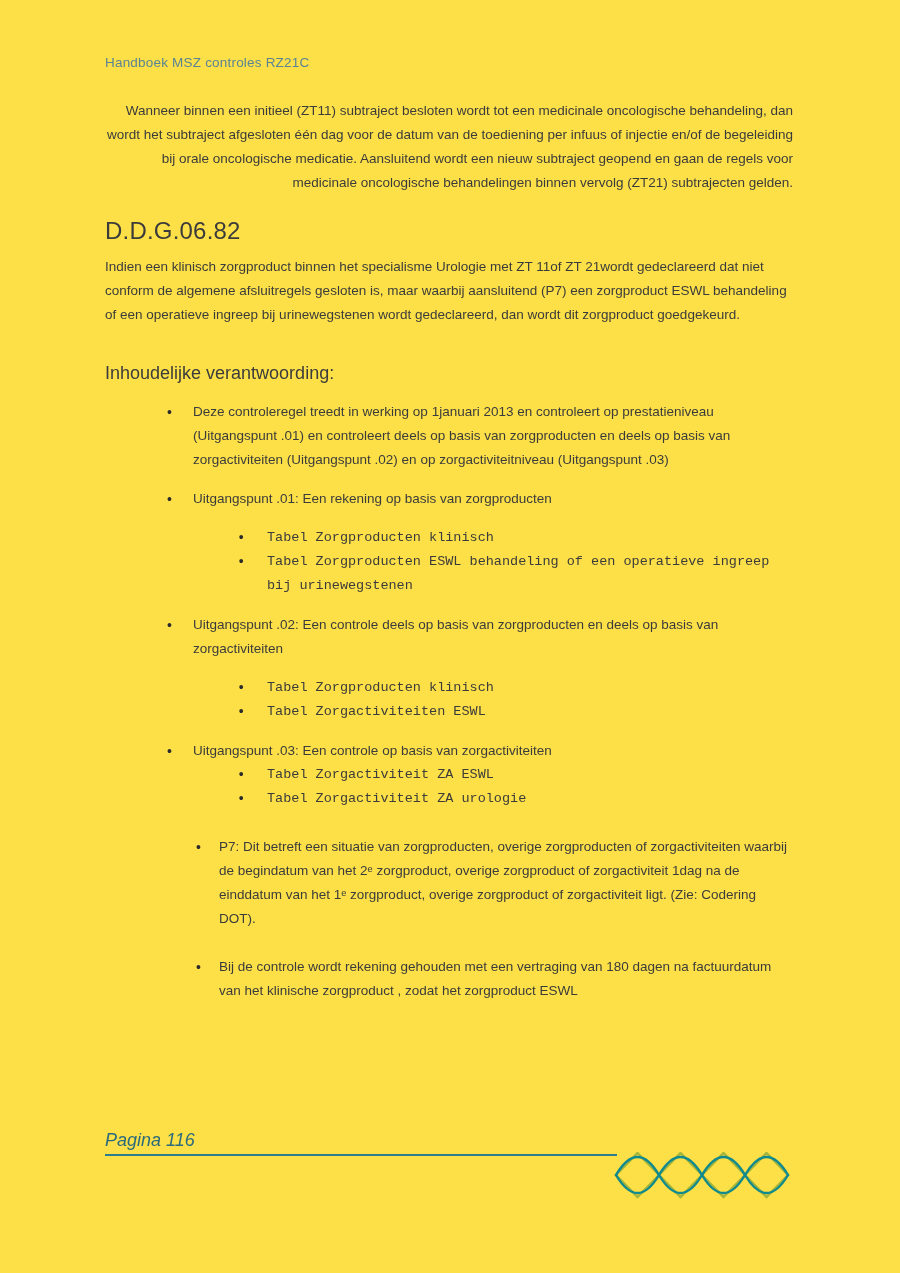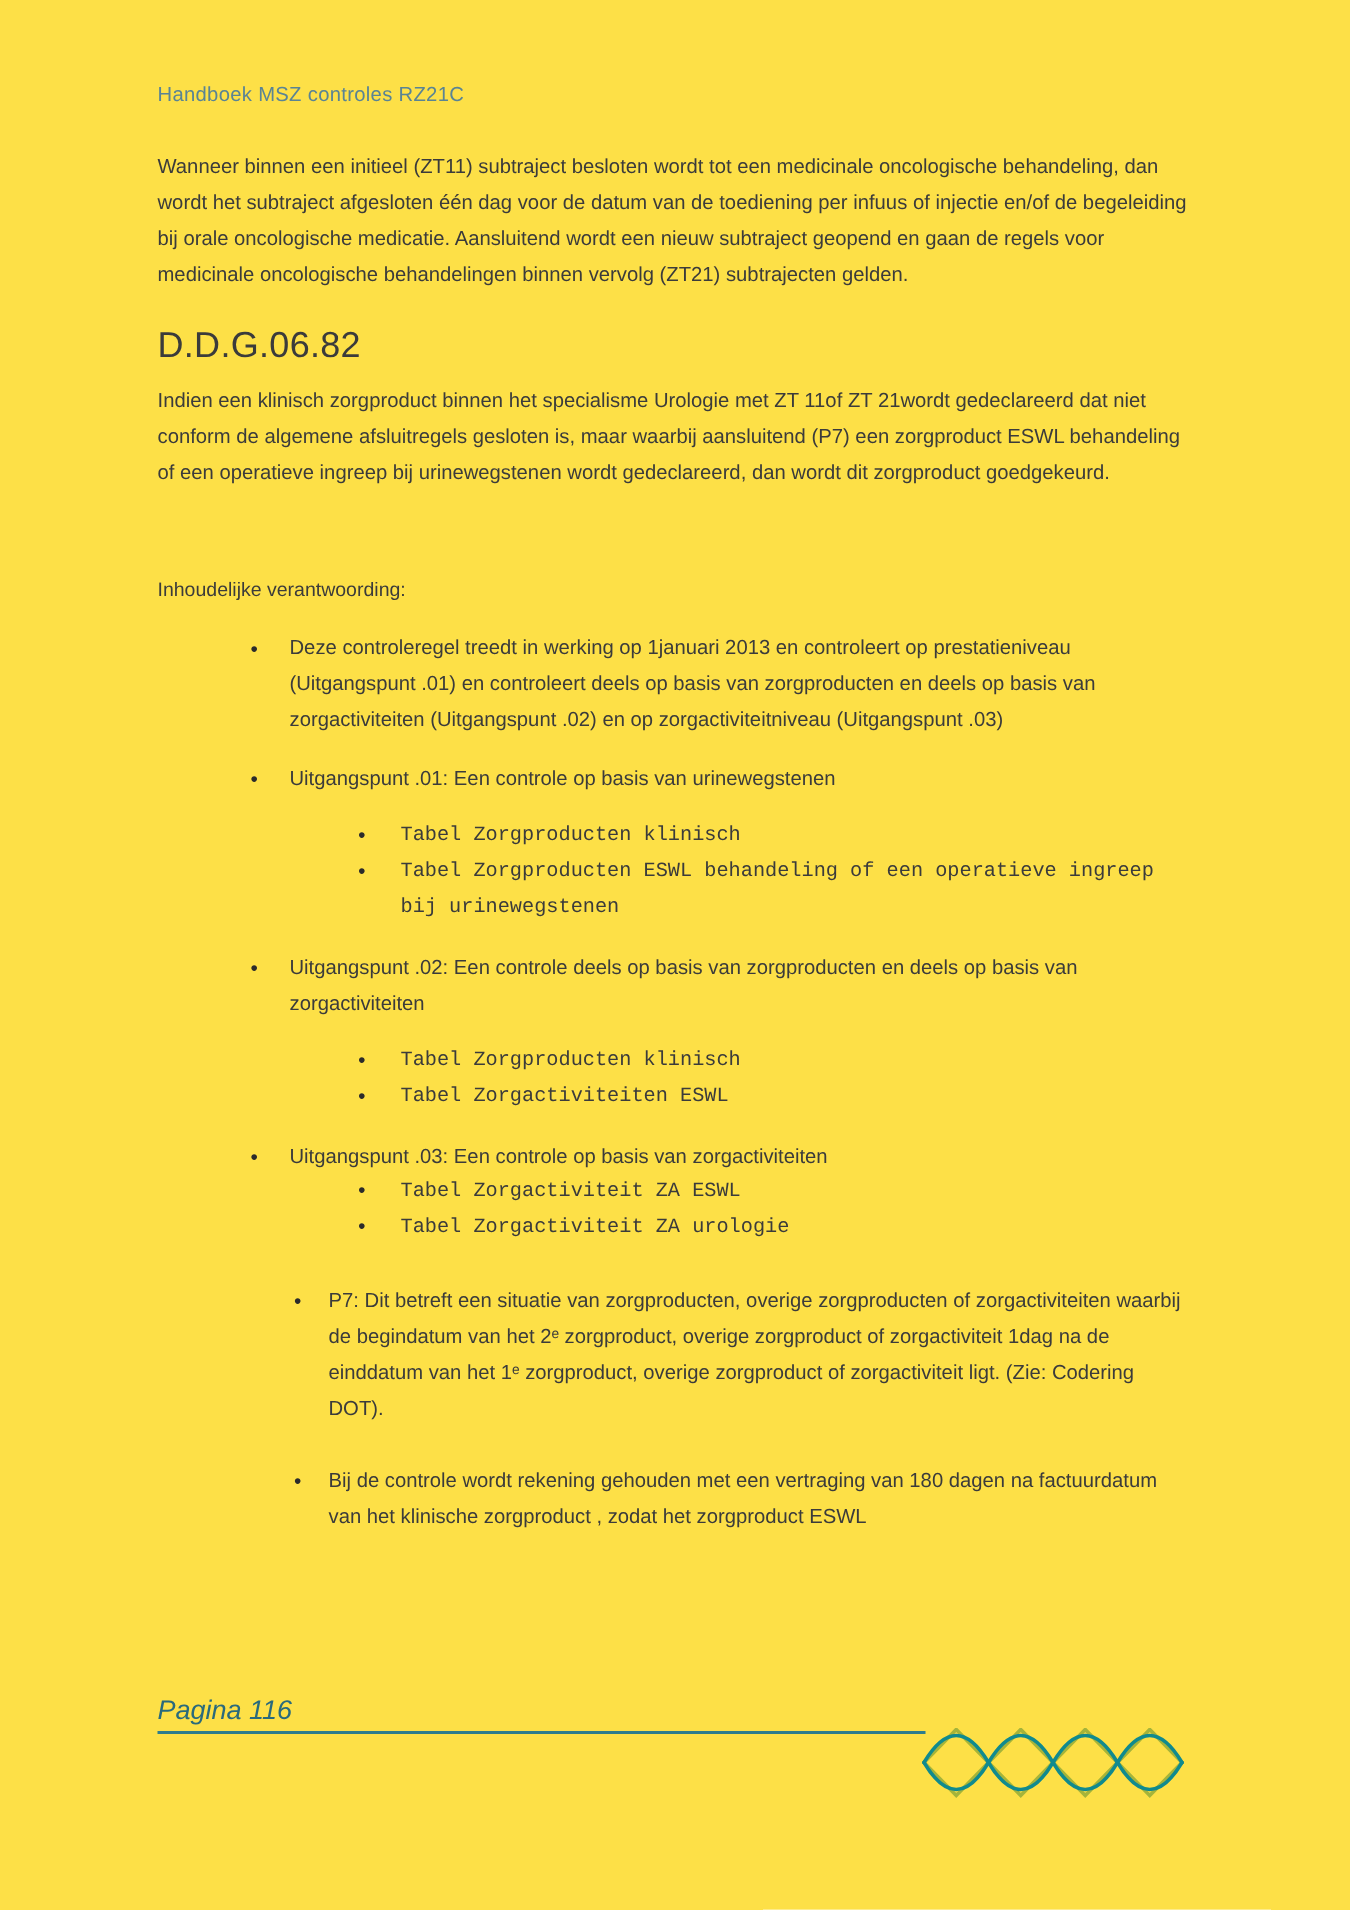--- a/index.html
+++ b/index.html
@@ -6,26 +6,26 @@
   html,body { margin:0; padding:0; background:#ffffff; }
   body { width:900px; height:1273px; position:relative; overflow:hidden;
          font-family:"Liberation Sans", sans-serif; color:#3b3b3b; }
   .page { position:absolute; inset:0; background:#fde047; }
 
   .content { position:absolute; left:105px; top:54px; width:688px; }
 
   .doc-header { font-size:13.5px; line-height:17px; color:#5a8494; letter-spacing:0.2px; }
 
   .para { font-size:13.5px; line-height:24px; margin:0; color:#3b3b3b; }
-  .intro { margin-top:28px; }
+  .intro { margin-top:28px;text-align:right; }
 
   .rule-heading { font-size:24px; line-height:27px; font-weight:400; color:#3b3b3b;
                   margin-top:22px; margin-bottom:11px; letter-spacing:0.2px; }
 
-  .just-label { font-size:13px; line-height:24px; margin-top:54px; }
+  .just-label { font-size:18px; line-height:24px; margin-top:34px; }
 
   .bullets { margin-top:9px; }
   .bullets .bi { position:relative; font-size:13.5px; line-height:24px; }
   .bi::before { content:"\2022"; position:absolute; top:0; font-size:14px; color:#2b2b2b; }
   .lvl1  { padding-left:88px; }  .lvl1::before  { left:62px; }
   .lvl1b { padding-left:114px; } .lvl1b::before { left:91px; }
   .lvl2  { padding-left:162px;font-family:Liberation Mono, monospace; } .lvl2::before  { left:132px; }
   .grp   { margin-top:15px; }
   .grp24 { margin-top:24px; }
 
@@ -48,21 +48,21 @@
     <p class="para intro">Wanneer binnen een initieel (ZT11) subtraject besloten wordt tot een medicinale oncologische behandeling, dan wordt het subtraject afgesloten één dag voor de datum van de toediening per infuus of injectie en/of de begeleiding bij orale oncologische medicatie. Aansluitend wordt een nieuw subtraject geopend en gaan de regels voor medicinale oncologische behandelingen binnen vervolg (ZT21) subtrajecten gelden.</p>
 
     <div class="rule-heading">D.D.G.06.82</div>
 
     <p class="para">Indien een klinisch zorgproduct binnen het specialisme Urologie met ZT 11of ZT 21wordt gedeclareerd dat niet conform de algemene afsluitregels gesloten is, maar waarbij aansluitend (P7) een zorgproduct ESWL behandeling of een operatieve ingreep bij urinewegstenen wordt gedeclareerd, dan wordt dit zorgproduct goedgekeurd.</p>
 
     <div class="just-label">Inhoudelijke verantwoording:</div>
 
     <div class="bullets">
       <div class="bi lvl1 grp">Deze controleregel treedt in werking op 1januari 2013 en controleert op prestatieniveau (Uitgangspunt .01) en controleert deels op basis van zorgproducten en deels op basis van zorgactiviteiten (Uitgangspunt .02) en op zorgactiviteitniveau (Uitgangspunt .03)</div>
-      <div class="bi lvl1 grp">Uitgangspunt .01: Een controle op basis van urinewegstenen</div>
+      <div class="bi lvl1 grp">Uitgangspunt .01: Een rekening op basis van zorgproducten</div>
       <div class="bi lvl2 grp">Tabel Zorgproducten klinisch</div>
       <div class="bi lvl2">Tabel Zorgproducten ESWL behandeling of een operatieve ingreep bij urinewegstenen</div>
       <div class="bi lvl1 grp">Uitgangspunt .02: Een controle deels op basis van zorgproducten en deels op basis van zorgactiviteiten</div>
       <div class="bi lvl2 grp">Tabel Zorgproducten klinisch</div>
       <div class="bi lvl2">Tabel Zorgactiviteiten ESWL</div>
       <div class="bi lvl1 grp">Uitgangspunt .03: Een controle op basis van zorgactiviteiten</div>
       <div class="bi lvl2">Tabel Zorgactiviteit ZA ESWL</div>
       <div class="bi lvl2">Tabel Zorgactiviteit ZA urologie</div>
       <div class="bi lvl1b grp24">P7: Dit betreft een situatie van zorgproducten, overige zorgproducten of zorgactiviteiten waarbij de begindatum van het 2ᵉ zorgproduct, overige zorgproduct of zorgactiviteit 1dag na de einddatum van het 1ᵉ zorgproduct, overige zorgproduct of zorgactiviteit ligt. (Zie: Codering DOT).</div>
       <div class="bi lvl1b grp24">Bij de controle wordt rekening gehouden met een vertraging van 180 dagen na factuurdatum van het klinische zorgproduct , zodat het zorgproduct ESWL</div>

